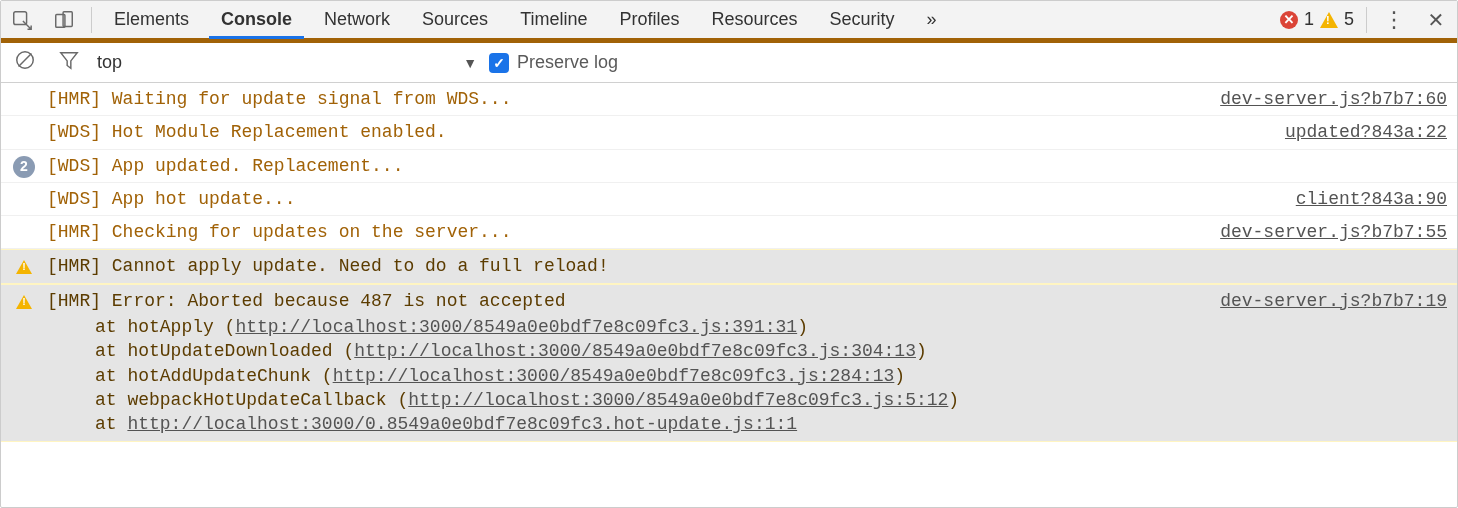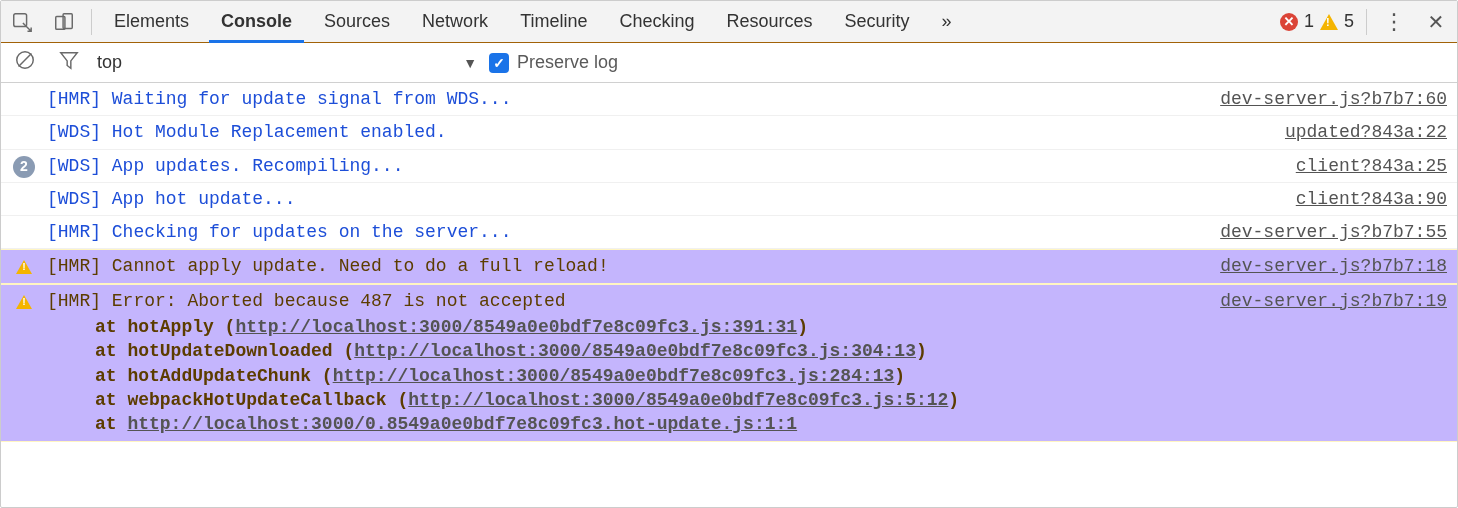--- a/index.html
+++ b/index.html
@@ -19,21 +19,21 @@
     display: flex;
     flex-direction: column;
     overflow: hidden;
   }
 
   
   .tabbar {
     display: flex;
     align-items: center;
     height: 42px;
-    border-bottom: 1px solid #a16207;
+    border-bottom: 5px solid #a16207;
     background: #f3f3f3;
     font-size: 18px;
     color: #333;
     user-select: none;
   }
   .tabbar .tool-btn {
     width: 42px; height: 42px;
     display: inline-flex; align-items: center; justify-content: center;
     color: #555;
   }
@@ -137,32 +137,32 @@
   }
   .row .gutter {
     width: 46px;
     flex: 0 0 46px;
     display: flex; align-items: flex-start; justify-content: center;
     padding-top: 2px;
   }
   .row .msg {
     flex: 1;
     white-space: pre-wrap;
-    color: #1d4ed8;
+    color: #a16207;
   }
   .row .src {
     flex: 0 0 auto;
     padding-left: 20px;
     text-align: center;
     color: #545454;
     text-decoration: underline;
     white-space: nowrap;
   }
   .row.warn {
-    background: #c4b5fd;
+    background: #e5e5e5;
     border-top: 1px solid #fff5c2;
     border-bottom: 1px solid #fff5c2;
   }
   .row.warn .msg { color: #5c3c00; }
   .count-badge {
     width: 22px; height: 22px; border-radius: 50%;
     background: #8a9bb3;
     color: #fff;
     display: inline-flex; align-items: center; justify-content: center;
     font-size: 14px; font-weight: bold;
@@ -181,21 +181,21 @@
     content: "!";
     position: absolute;
     left: -3px; top: 1px;
     font-size: 10px; font-weight: bold;
     color: #fff;
   }
   .stack {
     margin-top: 2px;
     padding-left: 48px;
   }
-  .stack .frame { display: block; font-weight: bold; }
+  .stack .frame { display: block; }
   .msg a, .stack a {
     color: #545454;
     text-decoration: underline;
   }
   .svg-ico { width: 22px; height: 22px; stroke: #6a6a6a; fill: none; stroke-width: 1.6; }
 </style>
 </head>
 <body>
 
 <div class="devtools">
@@ -215,30 +215,30 @@
     </div>
     <div class="divider"></div>
     <div class="tabs">
       <div class="tab">
           <span>Elements</span>
         </div>
       <div class="tab active">
           <span>Console</span>
         </div>
       <div class="tab">
+          <span>Network</span>
+        </div>
+      <div class="tab">
           <span>Sources</span>
         </div>
       <div class="tab">
-          <span>Network</span>
-        </div>
-      <div class="tab">
           <span>Timeline</span>
         </div>
       <div class="tab">
-          <span>Checking</span>
+          <span>Profiles</span>
         </div>
       <div class="tab">
           <span>Resources</span>
         </div>
       <div class="tab">
           <span>Security</span>
         </div>
       <div class="tab">
           <span>»</span>
         </div>
@@ -285,39 +285,37 @@
       </div>
       <div class="row">
         <div class="gutter"></div>
         <div class="msg">[WDS] Hot Module Replacement enabled.</div>
         <div class="src">updated?843a:22</div>
       </div>
       <div class="row">
         <div class="gutter">
           <span class="count-badge">2</span>
         </div>
-        <div class="msg">[WDS] App updates. Recompiling...</div>
-        <div class="src">client?843a:25</div>
+        <div class="msg">[WDS] App updated. Replacement...</div>
       </div>
       <div class="row">
         <div class="gutter"></div>
         <div class="msg">[WDS] App hot update...</div>
         <div class="src">client?843a:90</div>
       </div>
       <div class="row">
         <div class="gutter"></div>
         <div class="msg">[HMR] Checking for updates on the server...</div>
         <div class="src">dev-server.js?b7b7:55</div>
       </div>
       <div class="row warn">
         <div class="gutter">
           <span class="warn-tri"></span>
         </div>
         <div class="msg">[HMR] Cannot apply update. Need to do a full reload!</div>
-        <div class="src">dev-server.js?b7b7:18</div>
       </div>
       <div class="row warn">
         <div class="gutter">
           <span class="warn-tri"></span>
         </div>
         <div class="msg">[HMR] Error: Aborted because 487 is not accepted<div class="stack"><span class="frame">at hotApply (<a>http://localhost:3000/8549a0e0bdf7e8c09fc3.js:391:31</a>)</span><span class="frame">at hotUpdateDownloaded (<a>http://localhost:3000/8549a0e0bdf7e8c09fc3.js:304:13</a>)</span><span class="frame">at hotAddUpdateChunk (<a>http://localhost:3000/8549a0e0bdf7e8c09fc3.js:284:13</a>)</span><span class="frame">at webpackHotUpdateCallback (<a>http://localhost:3000/8549a0e0bdf7e8c09fc3.js:5:12</a>)</span><span class="frame">at <a>http://localhost:3000/0.8549a0e0bdf7e8c09fc3.hot-update.js:1:1</a></span></div></div>
         <div class="src">dev-server.js?b7b7:19</div>
       </div>
     </div>
 

